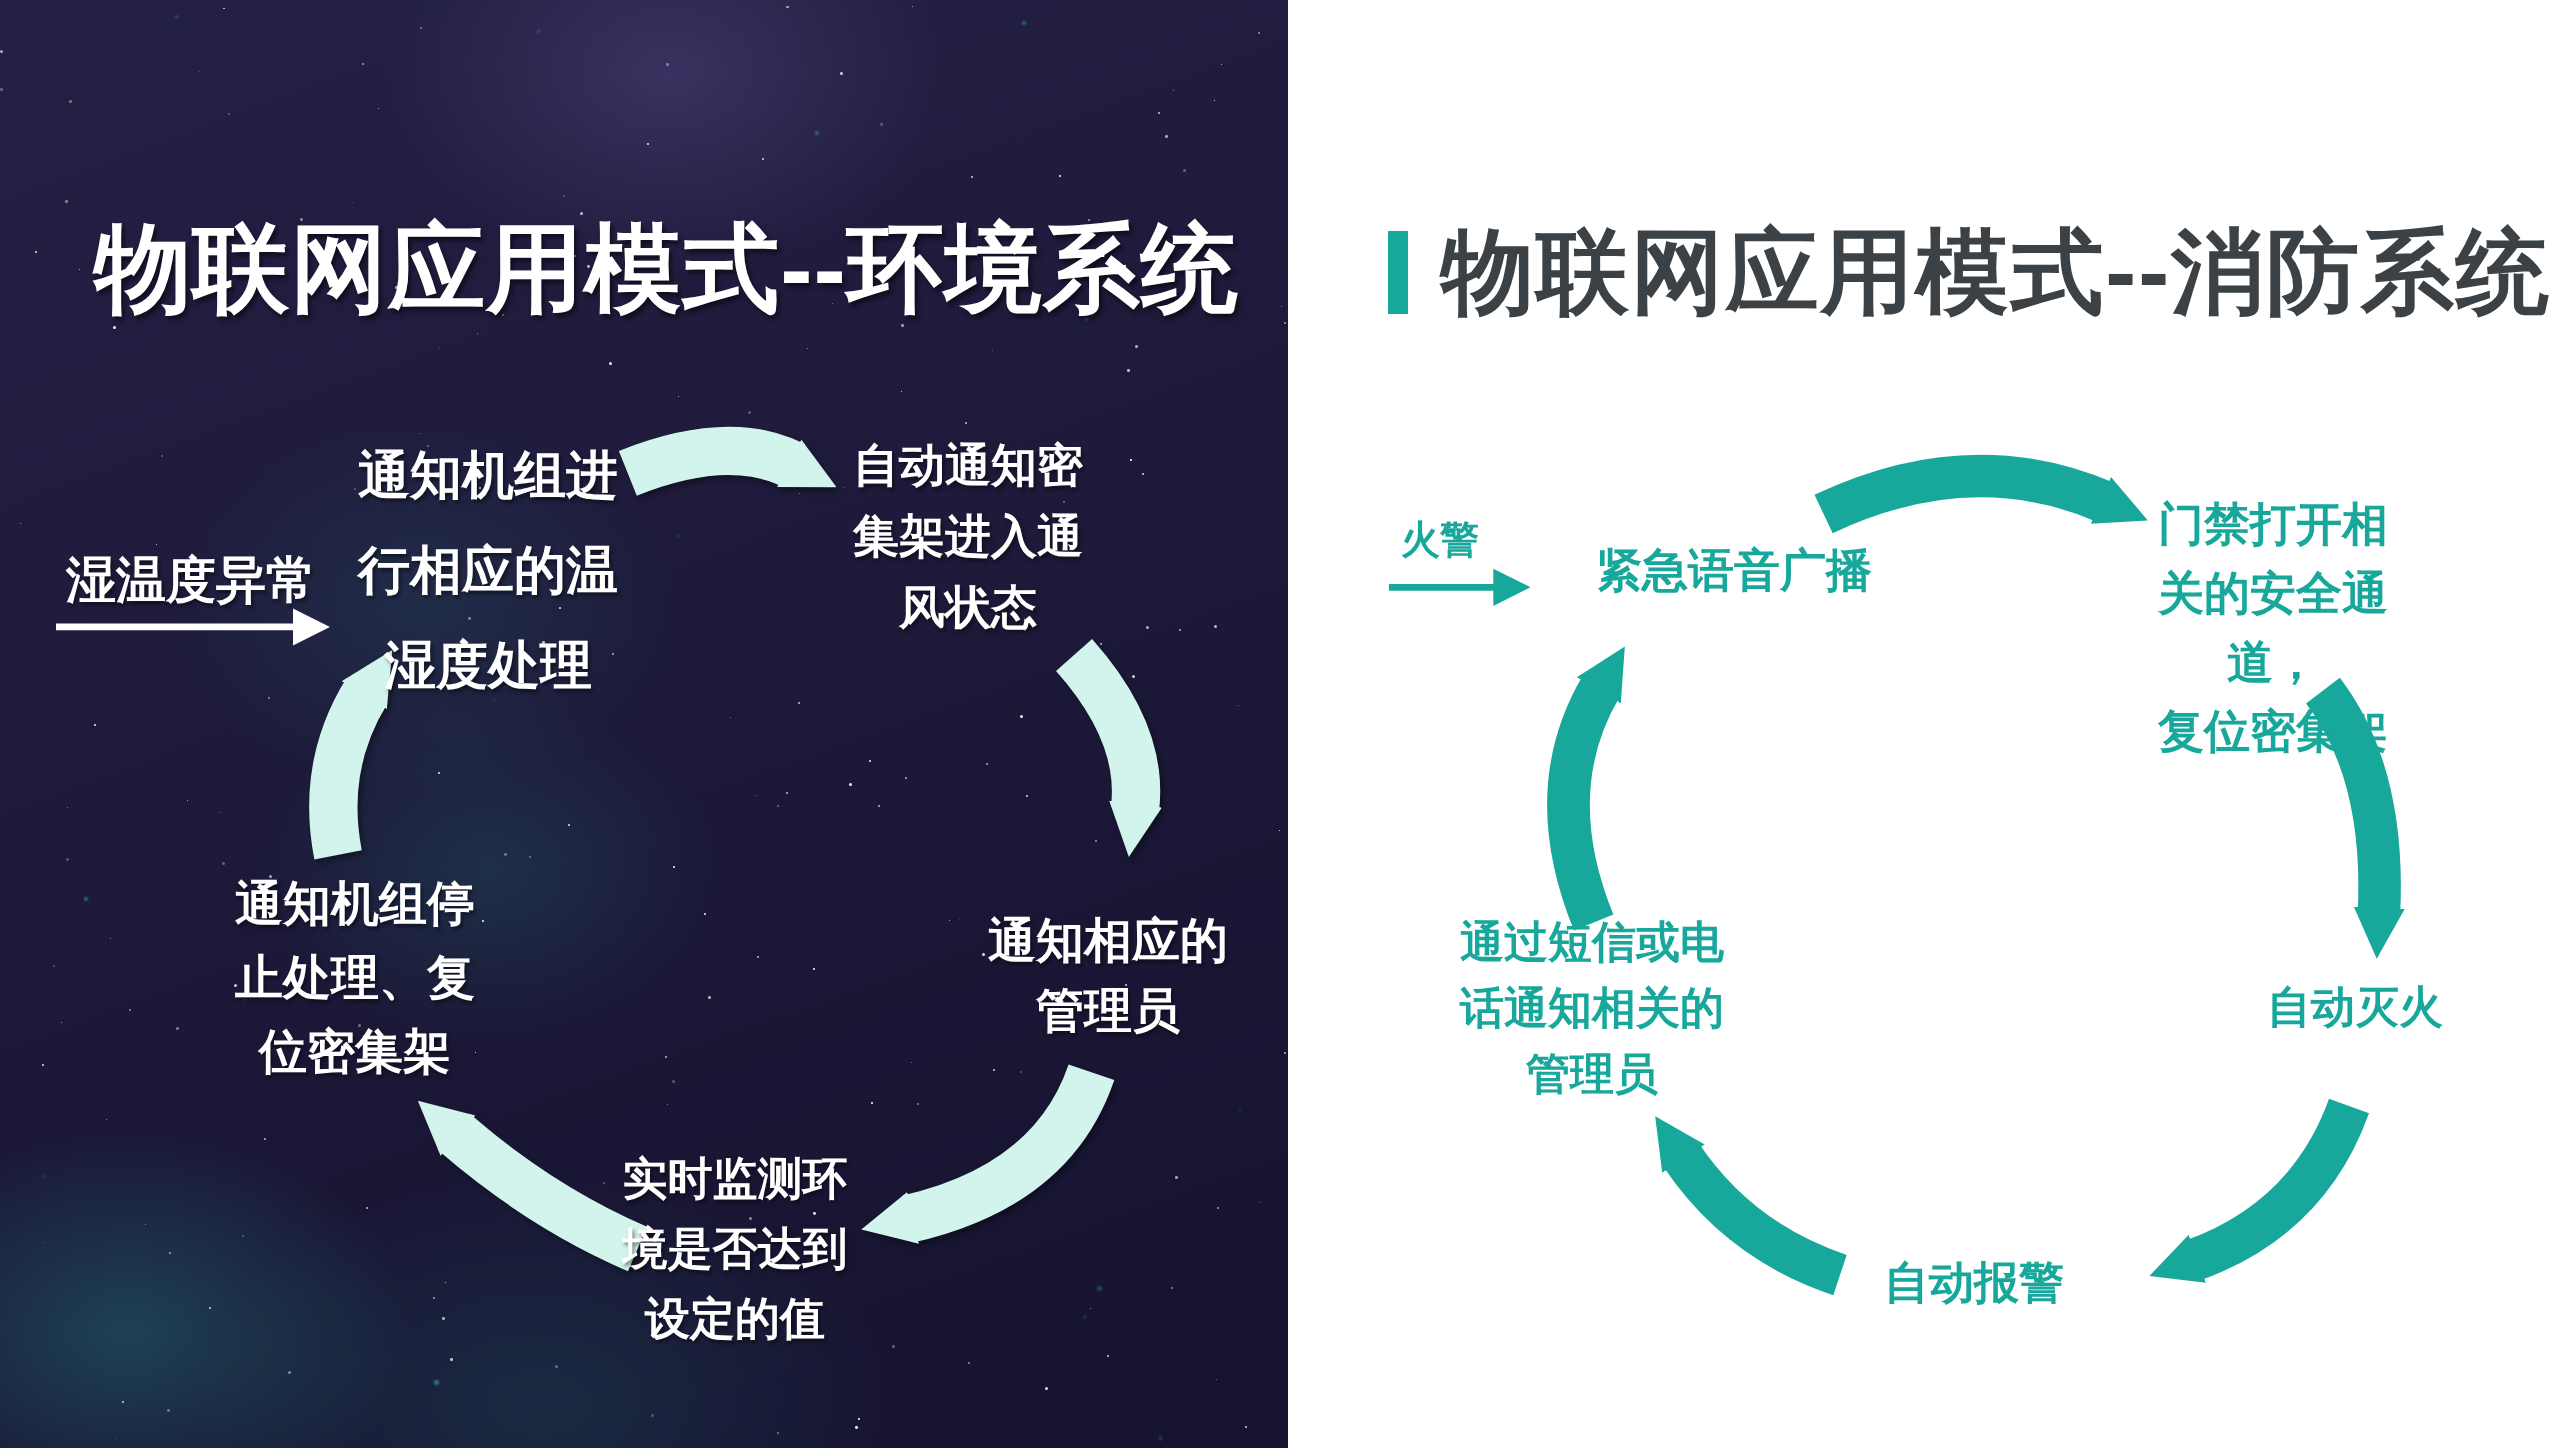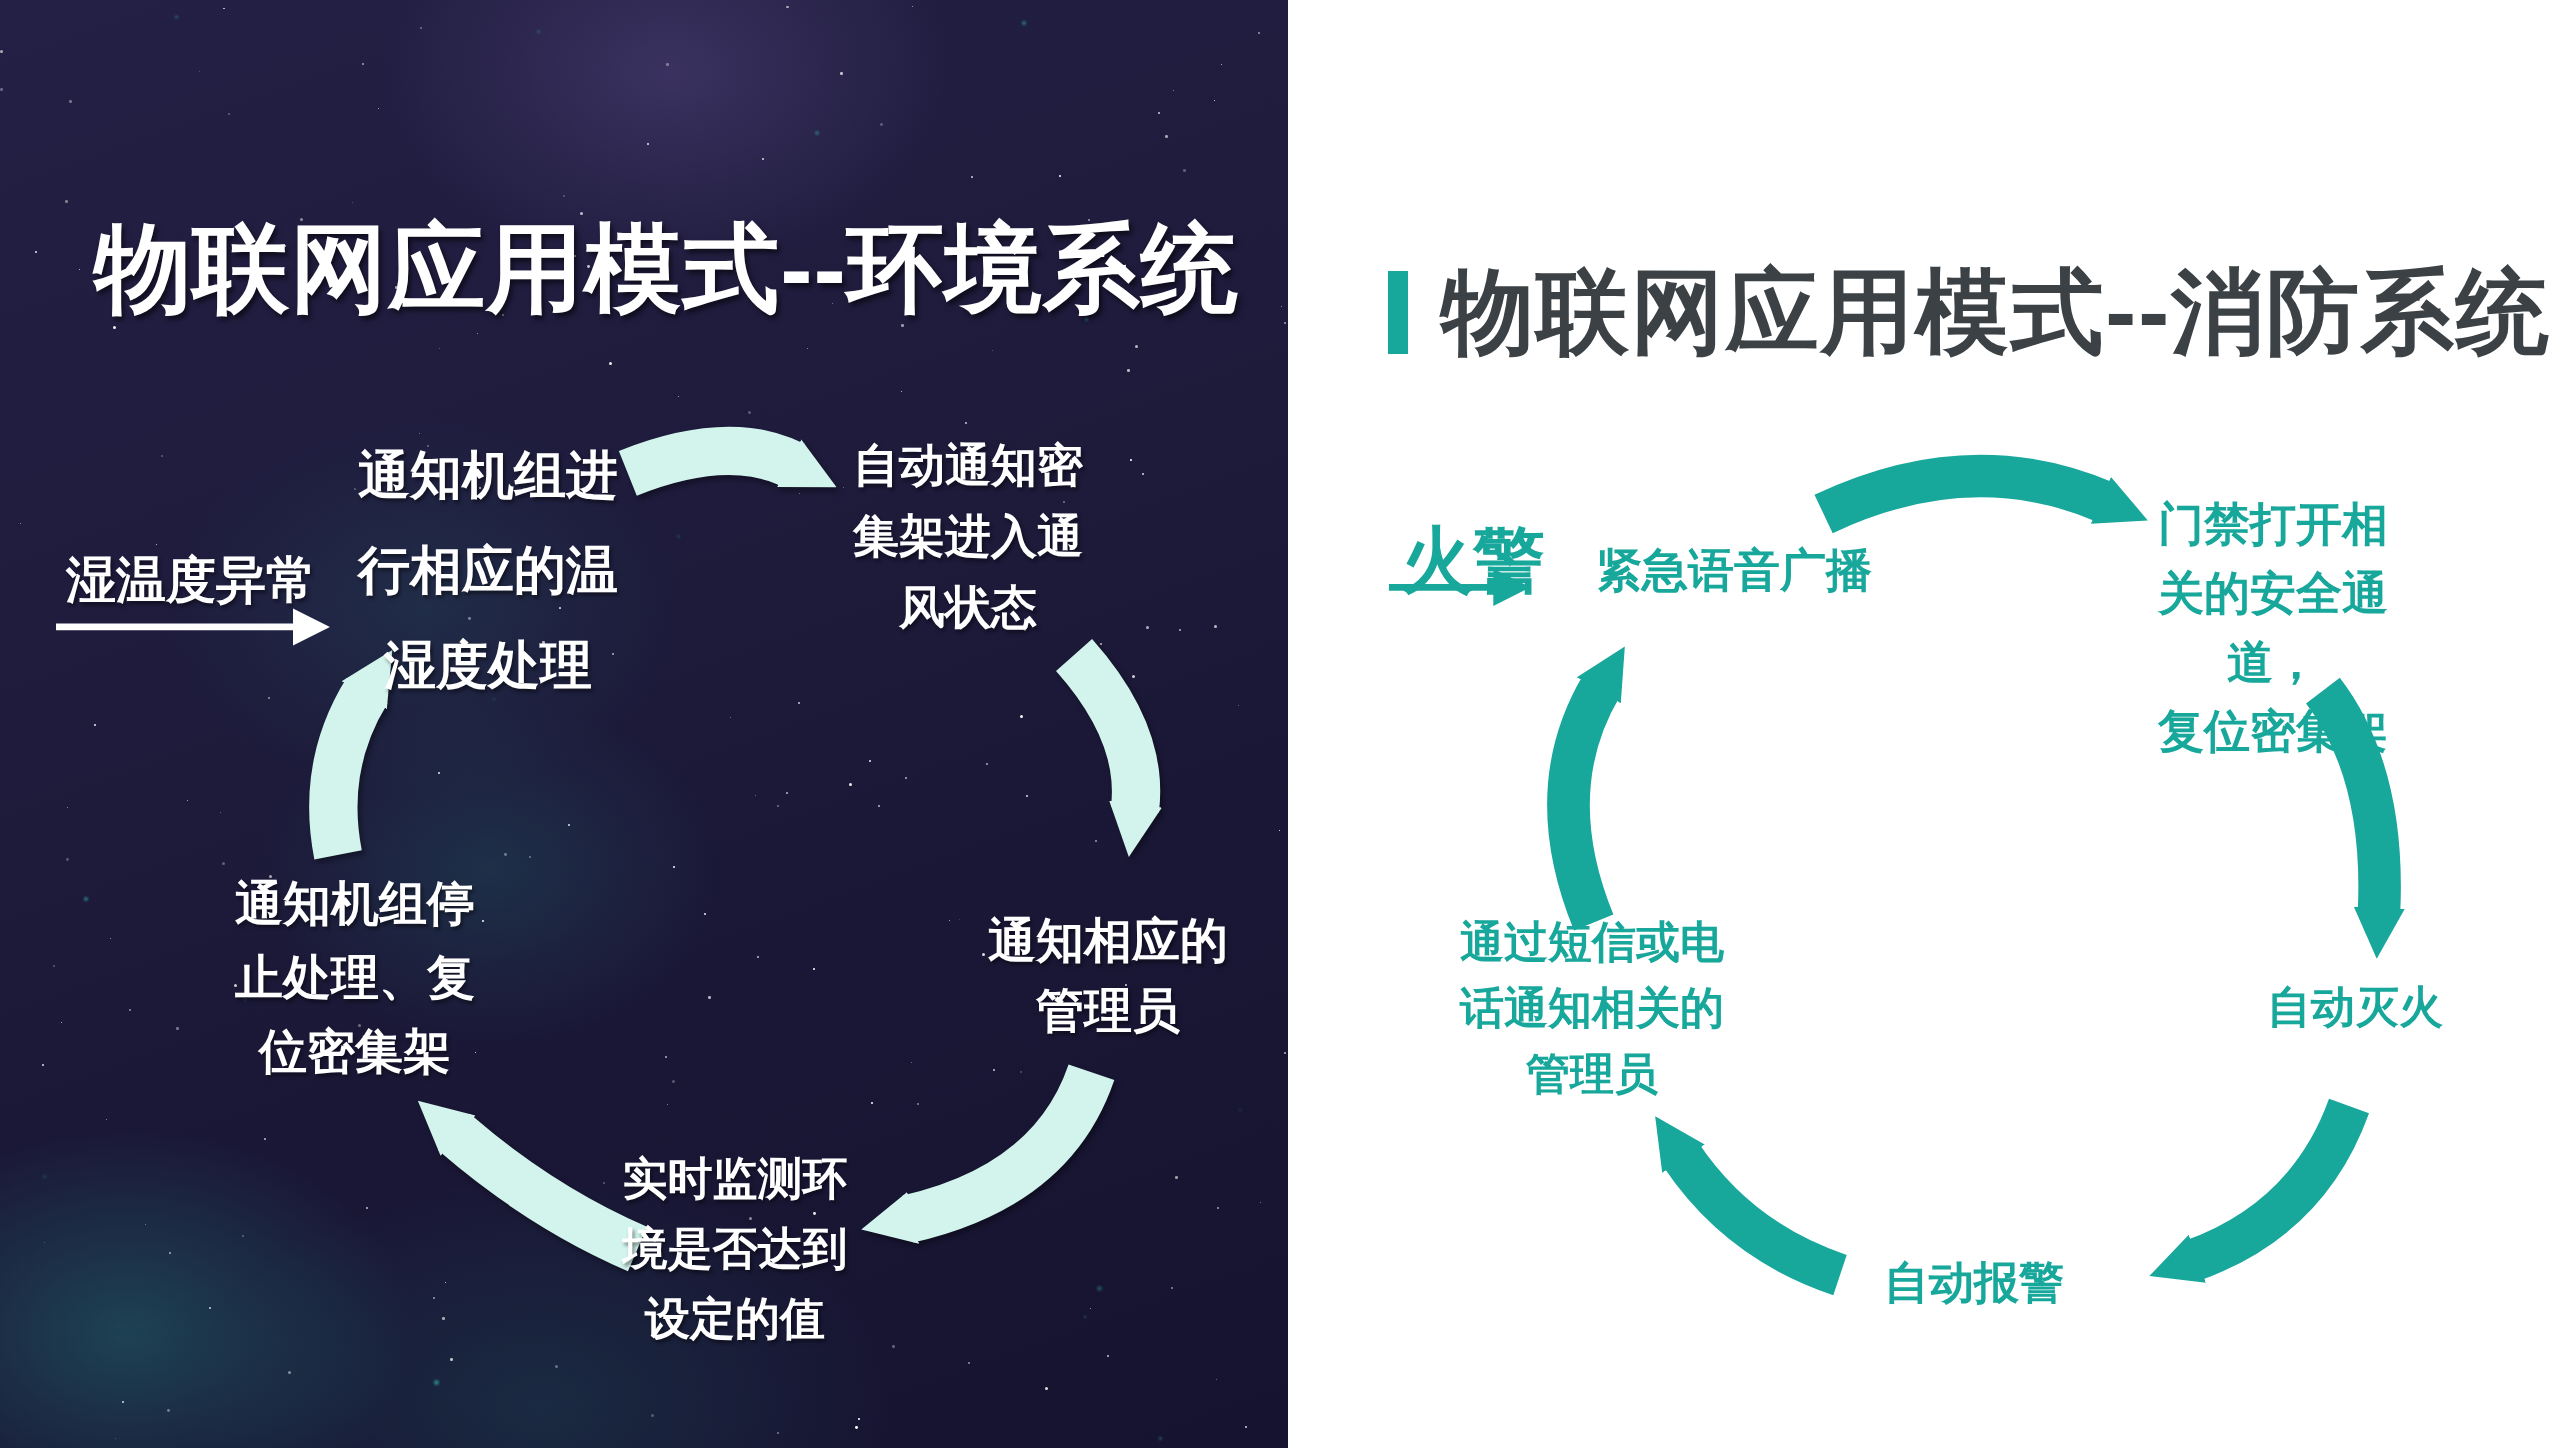--- a/index.html
+++ b/index.html
@@ -23,37 +23,37 @@
   .starfield{position:absolute;inset:0;overflow:hidden;}
   .starfield i{position:absolute;display:block;background:#fff;border-radius:50%;}
   .starfield i.t{background:#38cfc0;filter:blur(1px);}
 
   
   .title-left{
     position:absolute;left:87px;top:218px;width:1159px;text-align:center;
     font-size:97px;font-weight:900;color:#ffffff;letter-spacing:1px;line-height:1.05;
     text-shadow:2.9px 3.9px 5.8px rgba(0,0,0,0.55);white-space:nowrap;margin:0;
   }
-  .title-row{position:absolute;left:1388px;top:226px;display:flex;align-items:center;margin-top:40px;}
+  .title-row{position:absolute;left:1388px;top:226px;display:flex;align-items:center;}
   .accent-bar{width:20px;height:83px;background:#18a79b;margin-right:33px;flex:none;}
   .title-right{
     font-size:93px;font-weight:900;color:#3b4144;letter-spacing:1.9px;
     line-height:1;white-space:nowrap;margin:0;
   }
 
   
   .step{
     position:absolute;transform:translateX(-50%);
     white-space:pre-line;text-align:center;font-weight:700;
   }
   .step.white{color:#ffffff;text-shadow:1.9px 2.9px 3.9px rgba(0,0,0,0.45);}
   .step.teal{color:#18a79b;}
   .trigger{position:absolute;font-weight:700;white-space:nowrap;}
   .trigger.white{color:#ffffff;left:66px;top:547px;font-size:50px;text-shadow:1.9px 2.9px 3.9px rgba(0,0,0,0.45);}
-  .trigger.teal{color:#18a79b;left:1401px;top:513px;font-size:72px;}
+  .trigger.teal{color:#18a79b;left:1401px;top:513px;font-size:39px;}
 
   .s-l0{left:488px; top:428px; font-size:52px;line-height:95px;}
   .s-l1{left:968px;top:430px; font-size:46px;line-height:71px;}
   .s-l2{left:1108px;top:906px; font-size:48px;line-height:70px;}
   .s-l3{left:735px; top:1144px;font-size:45px;line-height:70px;}
   .s-l4{left:355px; top:867px; font-size:48px;line-height:74px;}
 
   .s-r0{left:1734px;top:544px; font-size:46px;line-height:52px;text-align:center;}
   .s-r1{left:2273px;top:490px; font-size:46px;line-height:69px;}
   .s-r2{left:2355px;top:984px;font-size:44px;line-height:46px;}

